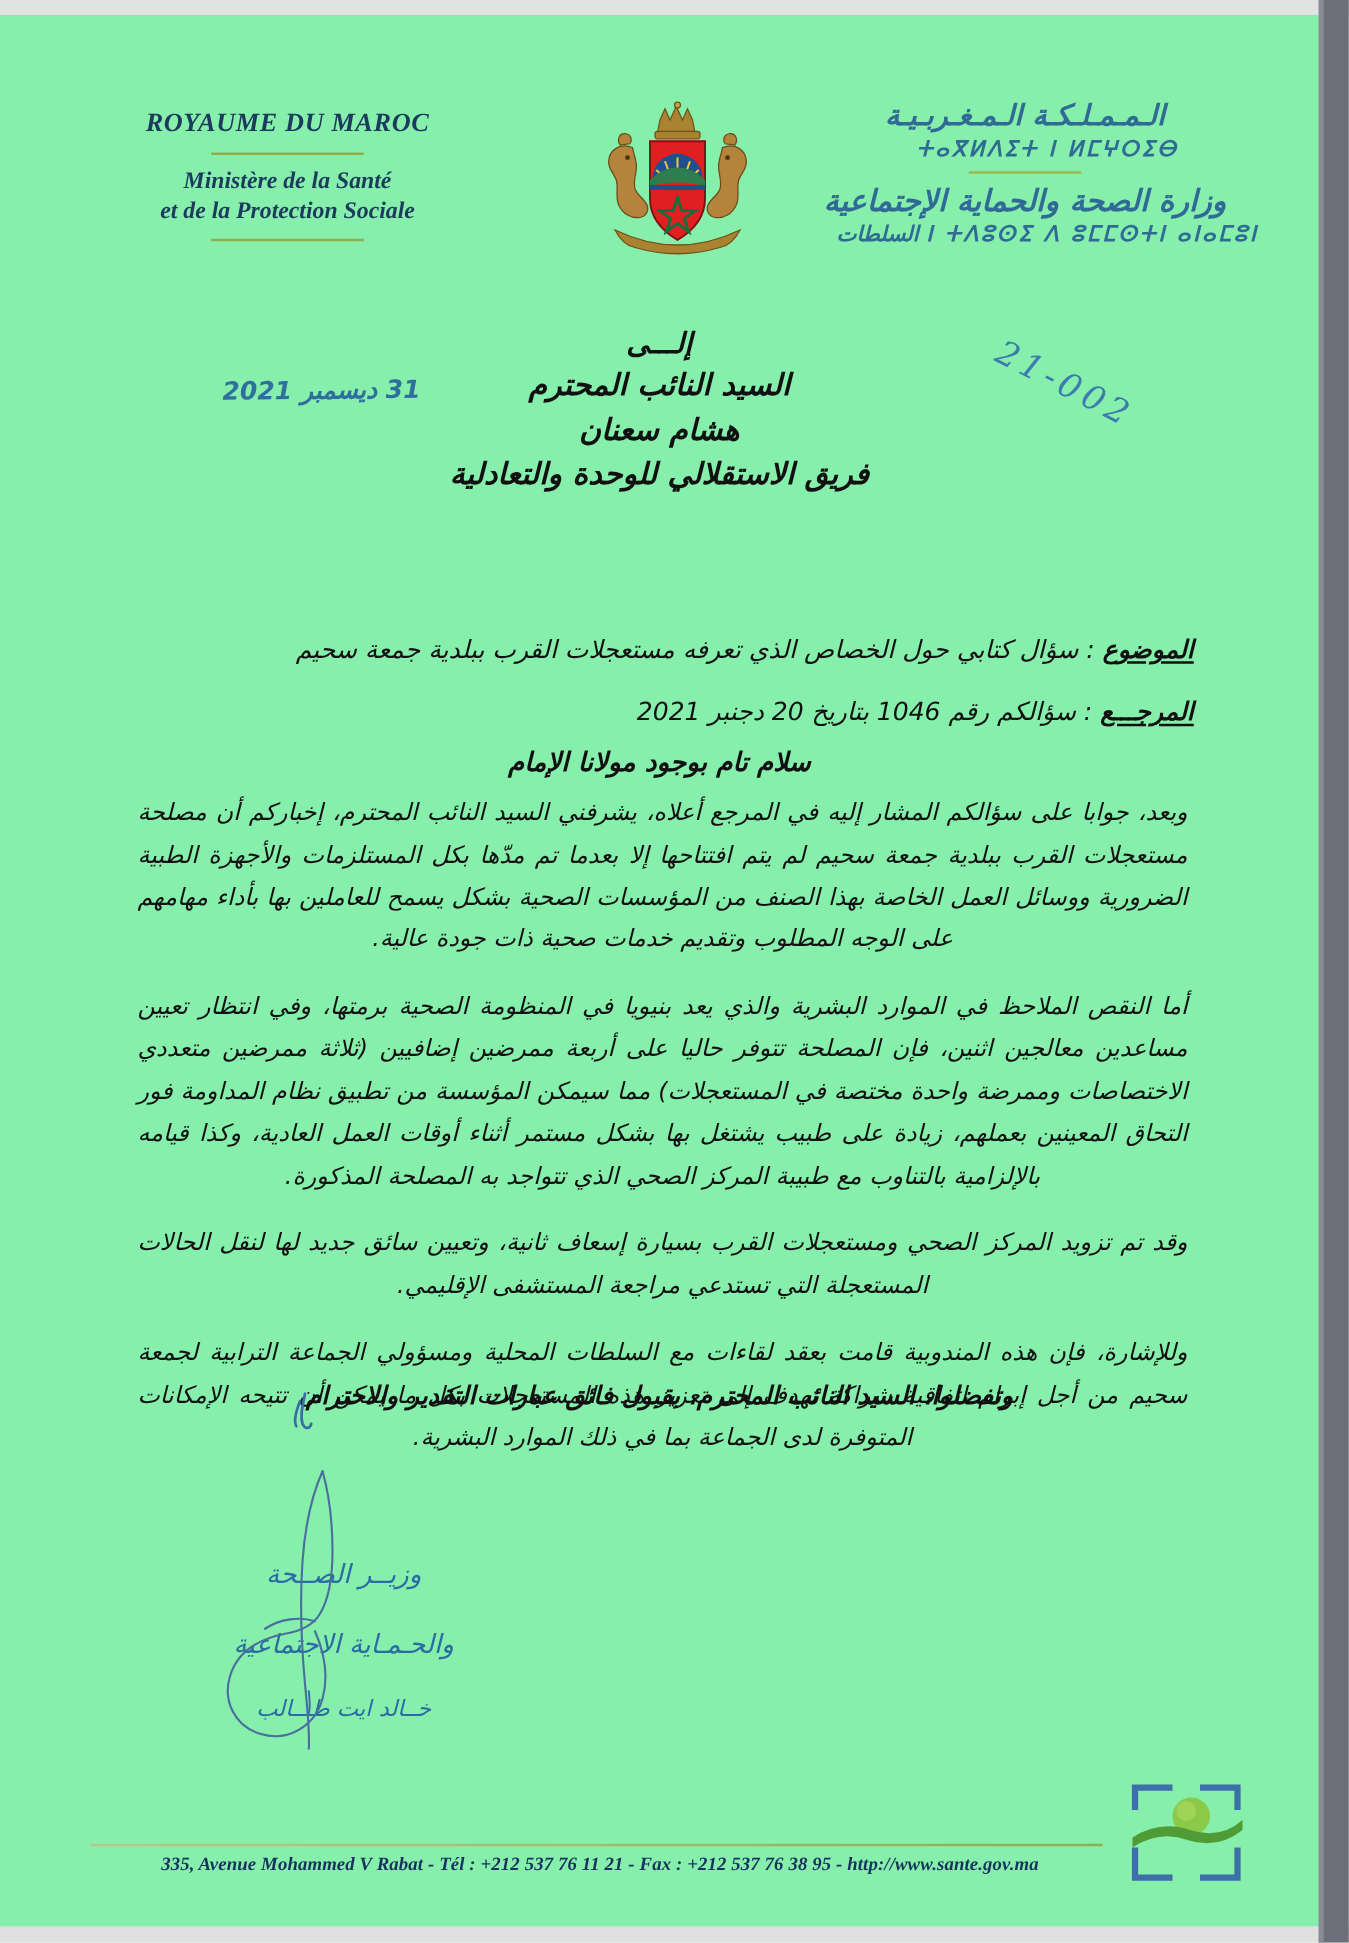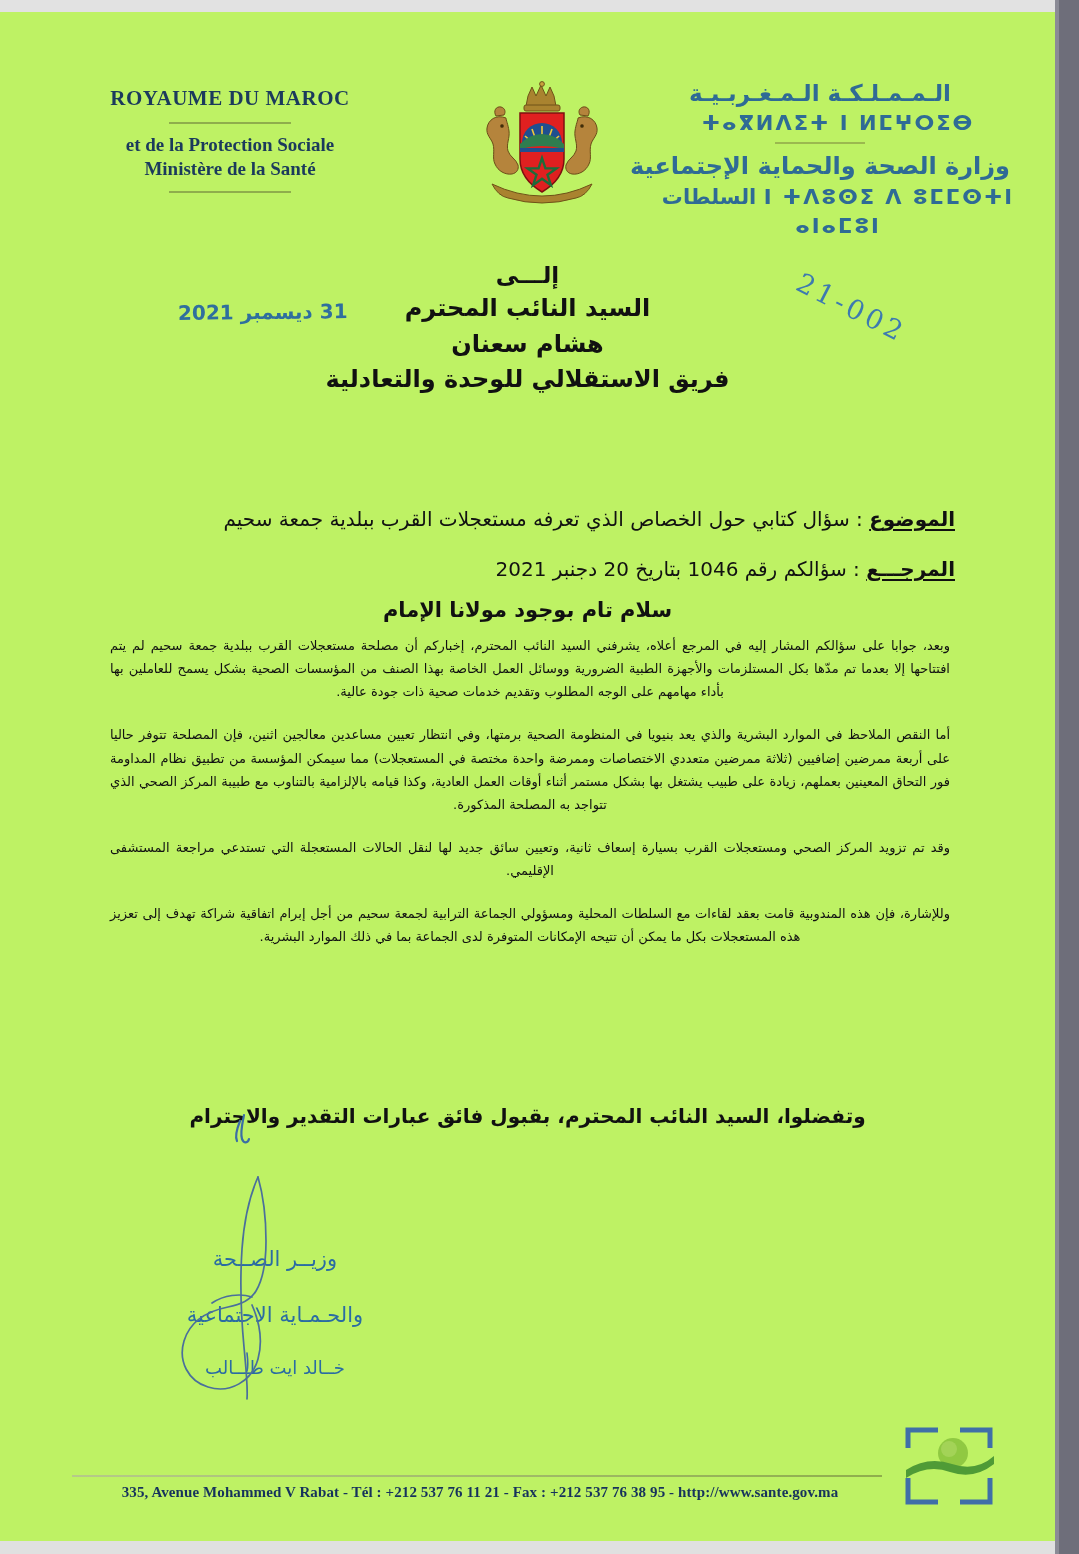--- a/index.html
+++ b/index.html
@@ -40,21 +40,22 @@
     position: absolute;
     top: 0; left: 0;
     width: 4px; height: 1554px;
     background: #8b8b96;
   }
   .page {
     position: absolute;
     top: 12px; left: 0;
     width: 1055px;
     height: 1530px;
-    background: #bef264;
+    background: #86efac;
+    font-style: italic;
   }
 
   
   .header {
     position: absolute;
     top: 62px; left: 0; width: 1055px;
     height: 150px;
   }
   .hdr-fr {
     position: absolute;
@@ -93,21 +94,21 @@
     direction: rtl;
   }
   .hdr-ar .ar-line {
     font-size: 23px;
     font-weight: bold;
     letter-spacing: 2px;
     font-family: "DejaVu Sans", sans-serif;
     line-height: 1.35;
   }
   .hdr-ar .tif-line {
-    font-size: 21px;
+    font-size: 17px;
     font-weight: bold;
     letter-spacing: 2px;
     font-family: "DejaVu Sans", sans-serif;
     line-height: 1.4;
     direction: ltr;
     margin-left: 36px;
   }
   .hdr-ar .ar-sub {
     font-size: 24px;
     font-weight: bold;
@@ -212,21 +213,21 @@
   .body {
     position: absolute;
     top: 622px;
     left: 110px;
     width: 840px;
     direction: rtl;
     text-align: justify;
     color: #111;
   }
   .body p {
-    font-size: 13px;
+    font-size: 19px;
     font-family: "DejaVu Sans", sans-serif;
     line-height: 1.78;
     margin: 0 0 20px 0;
     text-align: justify;
     text-align-last: center;
   }
   .closing {
     position: absolute;
     top: 1092px; left: 0;
     width: 1055px;
@@ -298,22 +299,22 @@
 <div class="scan-top-band"></div>
 
 <div class="page">
 
   <div class="header">
 
     <div class="hdr-fr">
       <div class="kingdom">ROYAUME DU MAROC</div>
       <div class="rule-green"></div>
       <div class="ministry">
+        <div>Ministère de la Santé</div>
         <div>et de la Protection Sociale</div>
-        <div>Ministère de la Santé</div>
       </div>
       <div class="rule-green bottom"></div>
     </div>
 
     <div class="emblem">
       <svg viewBox="0 0 150 135" width="150" height="135">
 
         <g fill="#a9832f" stroke="#6e5218" stroke-width="1">
           <path d="M66 16 l4 -9 l4 9 l5 -11 l5 11 l4 -9 l4 9 l2 10 l-30 0 z"></path>
           <rect x="62" y="25" width="36" height="6" rx="2"></rect>

